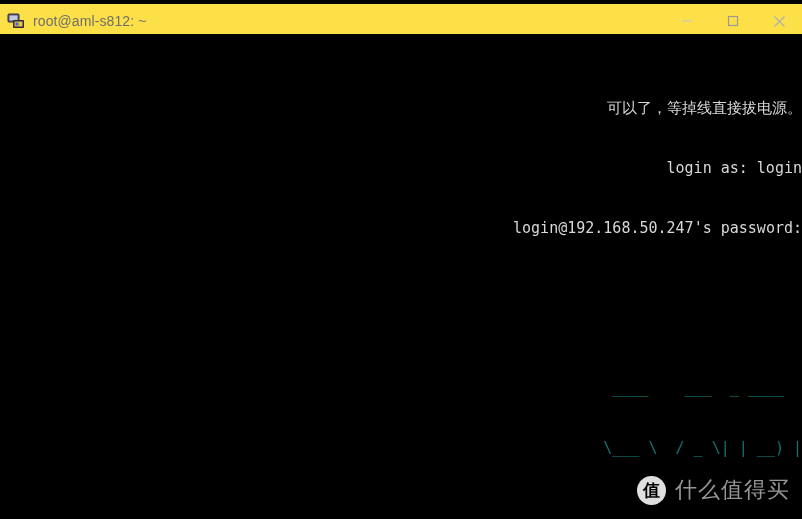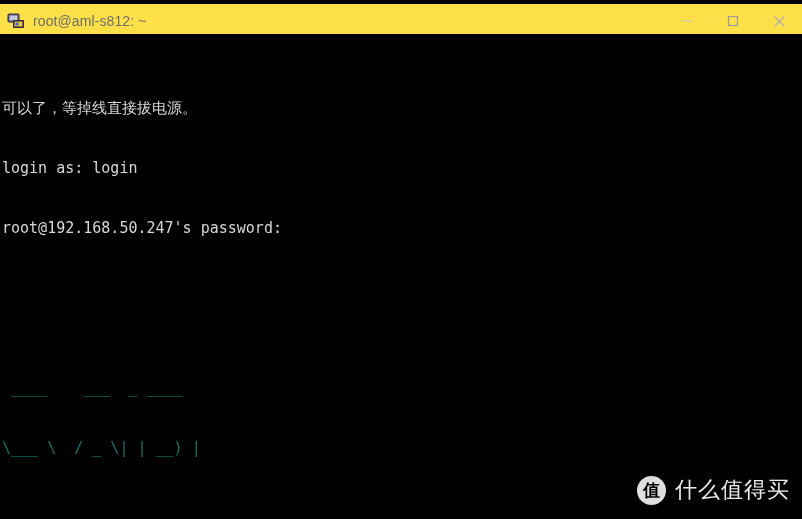--- a/index.html
+++ b/index.html
@@ -65,21 +65,21 @@
     background: #000000;
     color: #d8d8d8;
     font-family: "DejaVu Sans Mono", "Liberation Mono", monospace;
     font-size: 15px;
     line-height: 20px;
     padding: 4px 0 0 2px;
     box-sizing: border-box;
     white-space: pre;
     overflow: hidden;
   }
-  .line { height: 20px; white-space: pre; }
+  .line { height: 20px; white-space: pre; text-align: right; }
   .line.blank { height: 20px; }
   .w { color: #d8d8d8; }
   .b { color: #0f766e; }
   .cn {
     font-family: "DejaVu Sans", "Liberation Sans", sans-serif;
     font-size: 15px;
   }
   
   #watermark {
     position: absolute;
@@ -98,21 +98,21 @@
     color: #000000;
     font-family: "DejaVu Sans", sans-serif;
     font-size: 17px;
     line-height: 29px;
     text-align: center;
     font-weight: bold;
   }
   #wm-text {
     font-family: "DejaVu Sans", "Liberation Sans", sans-serif;
     font-size: 22px;
-    color: #ffffff;
+    color: #a3a3a3;
     letter-spacing: 1px;
     font-weight: 500;
   }
 </style>
 </head>
 <body>
 
 <div id="window">
 
   <div id="titlebar">
@@ -143,21 +143,21 @@
           <line x1="11.5" y1="1.5" x2="1.5" y2="11.5" stroke="#b0b0b0" stroke-width="1.3"></line>
         </svg>
       </div>
     </div>
   </div>
 
   <div id="terminal">
 
     <div class="line cn w">可以了，等掉线直接拔电源。</div>
     <div class="line w">login as: login</div>
-    <div class="line w">root@192.168.50.247's password:</div>
+    <div class="line w">login@192.168.50.247's password:</div>
 
     <div class="line blank"></div>
 
     <div class="line b"> ____    ___  _ ____  </div>
     <div class="line b">\___ \  / _ \| | __) |</div>
     
     
 
     
 

